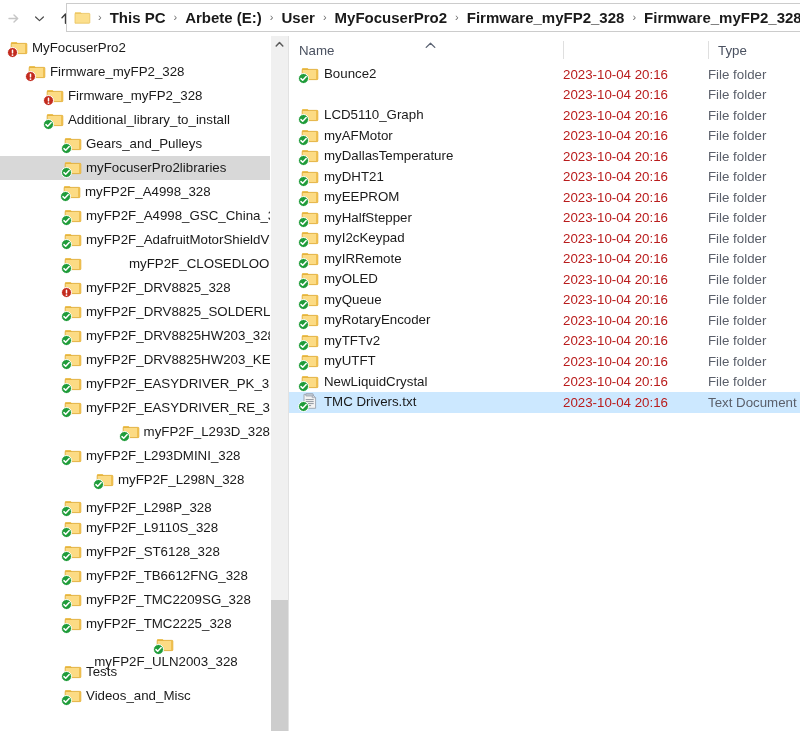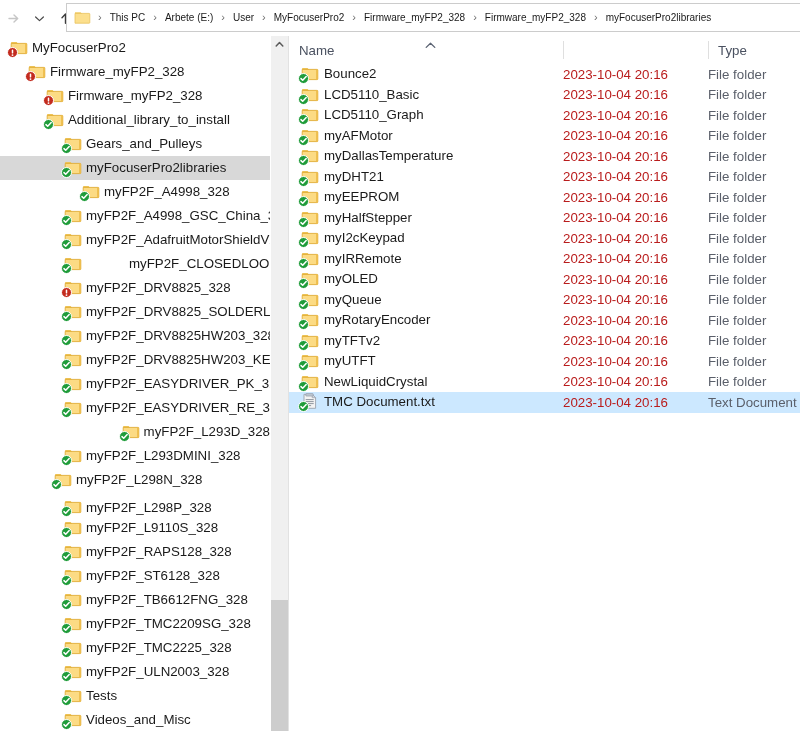--- a/index.html
+++ b/index.html
@@ -27,24 +27,25 @@
   #crumbbox {
     position: absolute; left: 66px; top: 3px;
     width: 734px; height: 29px;
     border: 1px solid #cccccc; border-right: none;
     background: #ffffff;
     display: flex; align-items: center;
     padding-left: 7px;
     overflow: hidden;
   }
   .crumb {
-    font-size: 10px; color: #1a1a1a;
+    font-size: 15px; color: #1a1a1a;
     white-space: nowrap;
     padding: 0 2px;
     line-height: 27px;
+    font-weight: bold;
   }
   .crumbsep {
     color: #6d6d6d; font-size: 11px;
     padding: 0 6px; flex: 0 0 auto; line-height: 27px;
   }
   .crumb-folder-icon { flex: 0 0 auto; margin-right: 1px; display: block; }
 
   
   #sidebar {
     position: absolute; left: 0; top: 36px;
@@ -257,21 +258,21 @@
           <path d="M1.2 3.4 h15 a0.6 0.6 0 0 1 0.6 0.6 v9 a0.6 0.6 0 0 1 -0.6 0.6 H1.2 Z" fill="#fcdb84" stroke="#e0ab35" stroke-width="0.9"></path>
           <path d="M15.1 3.4 h1.1 a0.6 0.6 0 0 1 0.6 0.6 v9 a0.6 0.6 0 0 1 -0.6 0.6 h-1.1 Z" fill="#eebd4c"></path>
         </svg>
         <svg width="11" height="11" viewBox="0 0 11 11" style="position:absolute;left:-1px;bottom:-1px;">
           <circle cx="5.5" cy="5.5" r="5" fill="#1f9c3a" stroke="#ffffff" stroke-width="1"></circle>
           <path d="M3 5.6 L4.7 7.3 L8.2 3.6" stroke="#ffffff" stroke-width="1.5" fill="none" stroke-linecap="round" stroke-linejoin="round"></path>
         </svg>
       </span>
       <span class="tlabel">myFocuserPro2libraries</span>
     </div>
-    <div class="treerow" style="padding-left: 80px;">
+    <div class="treerow" style="padding-left: 61px;">
       <span class="ticon">
         <svg width="18" height="16" viewBox="0 0 18 16" style="position:absolute;left:2px;top:1px;">
           <path d="M1.2 2 h5.4 l1.6 1.9 H1.2 Z" fill="#efc659"></path>
           <path d="M1.2 3.4 h15 a0.6 0.6 0 0 1 0.6 0.6 v9 a0.6 0.6 0 0 1 -0.6 0.6 H1.2 Z" fill="#fcdb84" stroke="#e0ab35" stroke-width="0.9"></path>
           <path d="M15.1 3.4 h1.1 a0.6 0.6 0 0 1 0.6 0.6 v9 a0.6 0.6 0 0 1 -0.6 0.6 h-1.1 Z" fill="#eebd4c"></path>
         </svg>
         <svg width="11" height="11" viewBox="0 0 11 11" style="position:absolute;left:-1px;bottom:-1px;">
           <circle cx="5.5" cy="5.5" r="5" fill="#1f9c3a" stroke="#ffffff" stroke-width="1"></circle>
           <path d="M3 5.6 L4.7 7.3 L8.2 3.6" stroke="#ffffff" stroke-width="1.5" fill="none" stroke-linecap="round" stroke-linejoin="round"></path>
         </svg>
@@ -426,21 +427,21 @@
           <path d="M1.2 3.4 h15 a0.6 0.6 0 0 1 0.6 0.6 v9 a0.6 0.6 0 0 1 -0.6 0.6 H1.2 Z" fill="#fcdb84" stroke="#e0ab35" stroke-width="0.9"></path>
           <path d="M15.1 3.4 h1.1 a0.6 0.6 0 0 1 0.6 0.6 v9 a0.6 0.6 0 0 1 -0.6 0.6 h-1.1 Z" fill="#eebd4c"></path>
         </svg>
         <svg width="11" height="11" viewBox="0 0 11 11" style="position:absolute;left:-1px;bottom:-1px;">
           <circle cx="5.5" cy="5.5" r="5" fill="#1f9c3a" stroke="#ffffff" stroke-width="1"></circle>
           <path d="M3 5.6 L4.7 7.3 L8.2 3.6" stroke="#ffffff" stroke-width="1.5" fill="none" stroke-linecap="round" stroke-linejoin="round"></path>
         </svg>
       </span>
       <span class="tlabel">myFP2F_L293DMINI_328</span>
     </div>
-    <div class="treerow" style="padding-left: 52px;">
+    <div class="treerow" style="padding-left: 94px;">
       <span class="ticon">
         <svg width="18" height="16" viewBox="0 0 18 16" style="position:absolute;left:2px;top:1px;">
           <path d="M1.2 2 h5.4 l1.6 1.9 H1.2 Z" fill="#efc659"></path>
           <path d="M1.2 3.4 h15 a0.6 0.6 0 0 1 0.6 0.6 v9 a0.6 0.6 0 0 1 -0.6 0.6 H1.2 Z" fill="#fcdb84" stroke="#e0ab35" stroke-width="0.9"></path>
           <path d="M15.1 3.4 h1.1 a0.6 0.6 0 0 1 0.6 0.6 v9 a0.6 0.6 0 0 1 -0.6 0.6 h-1.1 Z" fill="#eebd4c"></path>
         </svg>
         <svg width="11" height="11" viewBox="0 0 11 11" style="position:absolute;left:-1px;bottom:-1px;">
           <circle cx="5.5" cy="5.5" r="5" fill="#1f9c3a" stroke="#ffffff" stroke-width="1"></circle>
           <path d="M3 5.6 L4.7 7.3 L8.2 3.6" stroke="#ffffff" stroke-width="1.5" fill="none" stroke-linecap="round" stroke-linejoin="round"></path>
         </svg>
@@ -480,34 +481,20 @@
         <svg width="18" height="16" viewBox="0 0 18 16" style="position:absolute;left:2px;top:1px;">
           <path d="M1.2 2 h5.4 l1.6 1.9 H1.2 Z" fill="#efc659"></path>
           <path d="M1.2 3.4 h15 a0.6 0.6 0 0 1 0.6 0.6 v9 a0.6 0.6 0 0 1 -0.6 0.6 H1.2 Z" fill="#fcdb84" stroke="#e0ab35" stroke-width="0.9"></path>
           <path d="M15.1 3.4 h1.1 a0.6 0.6 0 0 1 0.6 0.6 v9 a0.6 0.6 0 0 1 -0.6 0.6 h-1.1 Z" fill="#eebd4c"></path>
         </svg>
         <svg width="11" height="11" viewBox="0 0 11 11" style="position:absolute;left:-1px;bottom:-1px;">
           <circle cx="5.5" cy="5.5" r="5" fill="#1f9c3a" stroke="#ffffff" stroke-width="1"></circle>
           <path d="M3 5.6 L4.7 7.3 L8.2 3.6" stroke="#ffffff" stroke-width="1.5" fill="none" stroke-linecap="round" stroke-linejoin="round"></path>
         </svg>
       </span>
-      <span class="tlabel">myFP2F_RAPS128_328</span>
-    </div>
-    <div class="treerow" style="padding-left: 62px;">
-      <span class="ticon">
-        <svg width="18" height="16" viewBox="0 0 18 16" style="position:absolute;left:2px;top:1px;">
-          <path d="M1.2 2 h5.4 l1.6 1.9 H1.2 Z" fill="#efc659"></path>
-          <path d="M1.2 3.4 h15 a0.6 0.6 0 0 1 0.6 0.6 v9 a0.6 0.6 0 0 1 -0.6 0.6 H1.2 Z" fill="#fcdb84" stroke="#e0ab35" stroke-width="0.9"></path>
-          <path d="M15.1 3.4 h1.1 a0.6 0.6 0 0 1 0.6 0.6 v9 a0.6 0.6 0 0 1 -0.6 0.6 h-1.1 Z" fill="#eebd4c"></path>
-        </svg>
-        <svg width="11" height="11" viewBox="0 0 11 11" style="position:absolute;left:-1px;bottom:-1px;">
-          <circle cx="5.5" cy="5.5" r="5" fill="#1f9c3a" stroke="#ffffff" stroke-width="1"></circle>
-          <path d="M3 5.6 L4.7 7.3 L8.2 3.6" stroke="#ffffff" stroke-width="1.5" fill="none" stroke-linecap="round" stroke-linejoin="round"></path>
-        </svg>
-      </span>
       <span class="tlabel">myFP2F_ST6128_328</span>
     </div>
     <div class="treerow" style="padding-left: 62px;">
       <span class="ticon">
         <svg width="18" height="16" viewBox="0 0 18 16" style="position:absolute;left:2px;top:1px;">
           <path d="M1.2 2 h5.4 l1.6 1.9 H1.2 Z" fill="#efc659"></path>
           <path d="M1.2 3.4 h15 a0.6 0.6 0 0 1 0.6 0.6 v9 a0.6 0.6 0 0 1 -0.6 0.6 H1.2 Z" fill="#fcdb84" stroke="#e0ab35" stroke-width="0.9"></path>
           <path d="M15.1 3.4 h1.1 a0.6 0.6 0 0 1 0.6 0.6 v9 a0.6 0.6 0 0 1 -0.6 0.6 h-1.1 Z" fill="#eebd4c"></path>
         </svg>
         <svg width="11" height="11" viewBox="0 0 11 11" style="position:absolute;left:-1px;bottom:-1px;">
@@ -538,21 +525,21 @@
           <path d="M1.2 3.4 h15 a0.6 0.6 0 0 1 0.6 0.6 v9 a0.6 0.6 0 0 1 -0.6 0.6 H1.2 Z" fill="#fcdb84" stroke="#e0ab35" stroke-width="0.9"></path>
           <path d="M15.1 3.4 h1.1 a0.6 0.6 0 0 1 0.6 0.6 v9 a0.6 0.6 0 0 1 -0.6 0.6 h-1.1 Z" fill="#eebd4c"></path>
         </svg>
         <svg width="11" height="11" viewBox="0 0 11 11" style="position:absolute;left:-1px;bottom:-1px;">
           <circle cx="5.5" cy="5.5" r="5" fill="#1f9c3a" stroke="#ffffff" stroke-width="1"></circle>
           <path d="M3 5.6 L4.7 7.3 L8.2 3.6" stroke="#ffffff" stroke-width="1.5" fill="none" stroke-linecap="round" stroke-linejoin="round"></path>
         </svg>
       </span>
       <span class="tlabel">myFP2F_TMC2225_328</span>
     </div>
-    <div class="treerow" style="padding-left: 62px;">
+    <div class="treerow" style="padding-left: 62px; flex-direction: column;">
       <span class="ticon">
         <svg width="18" height="16" viewBox="0 0 18 16" style="position:absolute;left:2px;top:1px;">
           <path d="M1.2 2 h5.4 l1.6 1.9 H1.2 Z" fill="#efc659"></path>
           <path d="M1.2 3.4 h15 a0.6 0.6 0 0 1 0.6 0.6 v9 a0.6 0.6 0 0 1 -0.6 0.6 H1.2 Z" fill="#fcdb84" stroke="#e0ab35" stroke-width="0.9"></path>
           <path d="M15.1 3.4 h1.1 a0.6 0.6 0 0 1 0.6 0.6 v9 a0.6 0.6 0 0 1 -0.6 0.6 h-1.1 Z" fill="#eebd4c"></path>
         </svg>
         <svg width="11" height="11" viewBox="0 0 11 11" style="position:absolute;left:-1px;bottom:-1px;">
           <circle cx="5.5" cy="5.5" r="5" fill="#1f9c3a" stroke="#ffffff" stroke-width="1"></circle>
           <path d="M3 5.6 L4.7 7.3 L8.2 3.6" stroke="#ffffff" stroke-width="1.5" fill="none" stroke-linecap="round" stroke-linejoin="round"></path>
         </svg>
@@ -626,34 +613,20 @@
               <circle cx="5.5" cy="5.5" r="5" fill="#1f9c3a" stroke="#ffffff" stroke-width="1"></circle>
               <path d="M3 5.6 L4.7 7.3 L8.2 3.6" stroke="#ffffff" stroke-width="1.5" fill="none" stroke-linecap="round" stroke-linejoin="round"></path>
             </svg>
           </span>
           <span class="flabel">Bounce2</span>
         </div>
         <div class="fcell-date">2023-10-04 20:16</div>
         <div class="fcell-type">File folder</div>
       </div>
       <div class="filerow">
-        <div class="fcell-name">
-          <span class="ficon">
-            <svg width="18" height="16" viewBox="0 0 18 16" style="position:absolute;left:2px;top:1px;">
-              <path d="M1.2 2 h5.4 l1.6 1.9 H1.2 Z" fill="#efc659"></path>
-              <path d="M1.2 3.4 h15 a0.6 0.6 0 0 1 0.6 0.6 v9 a0.6 0.6 0 0 1 -0.6 0.6 H1.2 Z" fill="#fcdb84" stroke="#e0ab35" stroke-width="0.9"></path>
-              <path d="M15.1 3.4 h1.1 a0.6 0.6 0 0 1 0.6 0.6 v9 a0.6 0.6 0 0 1 -0.6 0.6 h-1.1 Z" fill="#eebd4c"></path>
-            </svg>
-            <svg width="11" height="11" viewBox="0 0 11 11" style="position:absolute;left:-1px;bottom:-1px;">
-              <circle cx="5.5" cy="5.5" r="5" fill="#1f9c3a" stroke="#ffffff" stroke-width="1"></circle>
-              <path d="M3 5.6 L4.7 7.3 L8.2 3.6" stroke="#ffffff" stroke-width="1.5" fill="none" stroke-linecap="round" stroke-linejoin="round"></path>
-            </svg>
-          </span>
-          <span class="flabel">LCD5110_Basic</span>
-        </div>
         <div class="fcell-date">2023-10-04 20:16</div>
         <div class="fcell-type">File folder</div>
       </div>
       <div class="filerow">
         <div class="fcell-name">
           <span class="ficon">
             <svg width="18" height="16" viewBox="0 0 18 16" style="position:absolute;left:2px;top:1px;">
               <path d="M1.2 2 h5.4 l1.6 1.9 H1.2 Z" fill="#efc659"></path>
               <path d="M1.2 3.4 h15 a0.6 0.6 0 0 1 0.6 0.6 v9 a0.6 0.6 0 0 1 -0.6 0.6 H1.2 Z" fill="#fcdb84" stroke="#e0ab35" stroke-width="0.9"></path>
               <path d="M15.1 3.4 h1.1 a0.6 0.6 0 0 1 0.6 0.6 v9 a0.6 0.6 0 0 1 -0.6 0.6 h-1.1 Z" fill="#eebd4c"></path>
@@ -914,19 +887,19 @@
                 <path d="M5.1 8.6 h7.2"></path>
                 <path d="M5.1 10.6 h7.2"></path>
                 <path d="M5.1 12.6 h4.6"></path>
               </g>
             </svg>
             <svg width="11" height="11" viewBox="0 0 11 11" style="position:absolute;left:-1px;bottom:-1px;">
               <circle cx="5.5" cy="5.5" r="5" fill="#1f9c3a" stroke="#ffffff" stroke-width="1"></circle>
               <path d="M3 5.6 L4.7 7.3 L8.2 3.6" stroke="#ffffff" stroke-width="1.5" fill="none" stroke-linecap="round" stroke-linejoin="round"></path>
             </svg>
           </span>
-          <span class="flabel">TMC Document.txt</span>
+          <span class="flabel">TMC Drivers.txt</span>
         </div>
         <div class="fcell-date">2023-10-04 20:16</div>
         <div class="fcell-type">Text Document</div>
       </div>
     </div>
 </div>
 
 </body></html>

